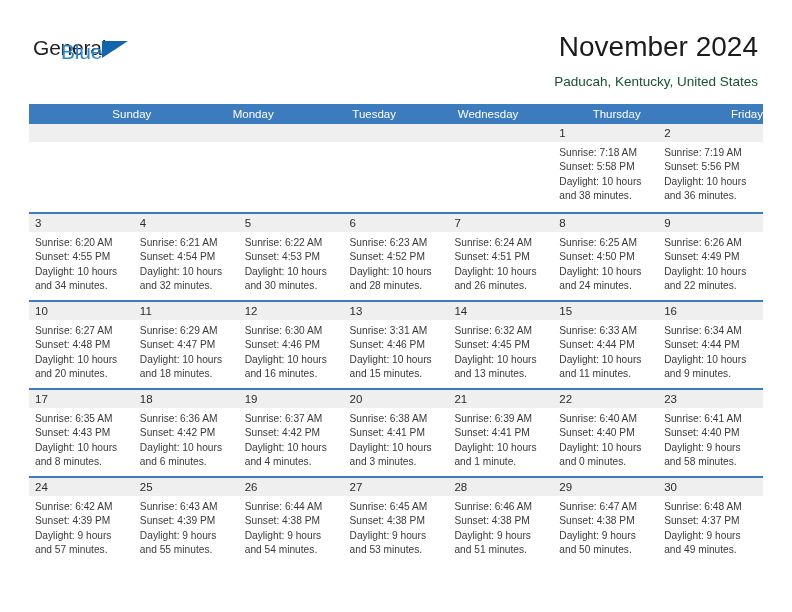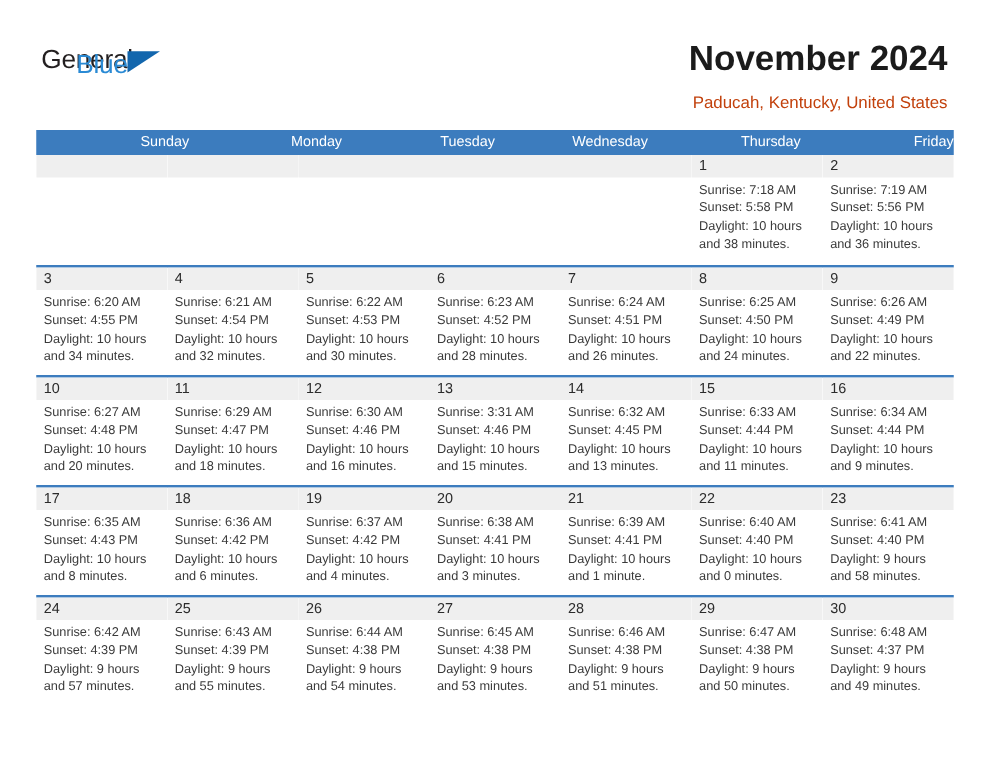--- a/index.html
+++ b/index.html
@@ -65,29 +65,29 @@
   }
 
   .title-block {
     position: absolute;
     right: 34px;
     top: 30px;
     text-align: right;
   }
   .cal-title {
     font-size: 28px;
-    font-weight: bold;
+    font-weight: normal;
     color: #1b1b1b;
     line-height: 34px;
     white-space: nowrap;
   }
   .cal-subtitle {
     margin-top: 9px;
     font-size: 13.5px;
-    color: #c2410c;
+    color: #14532d;
     line-height: 17px;
     white-space: nowrap;
   }
 
   
   .calendar {
     position: absolute;
     left: 29px;
     top: 104px;
     width: 734px;

